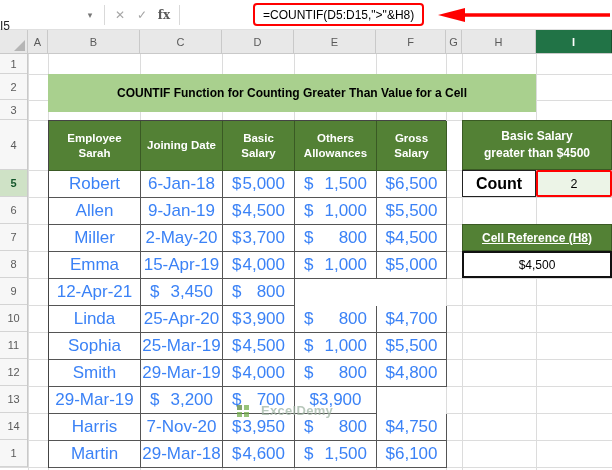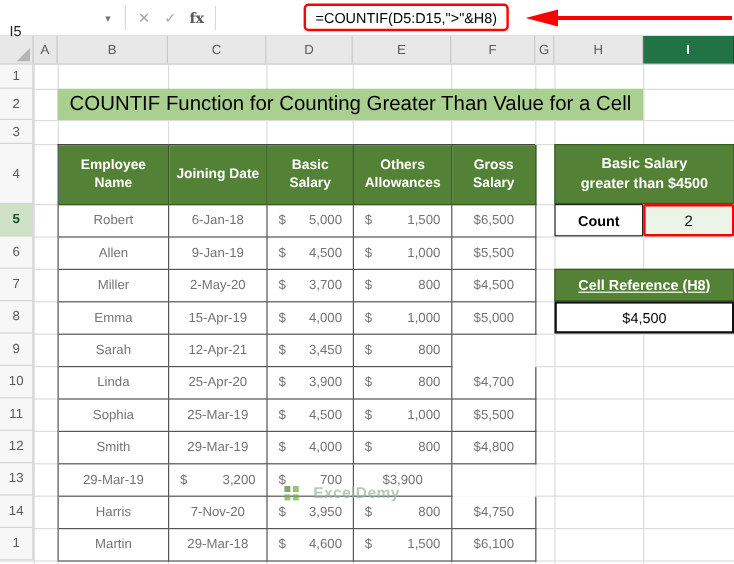--- a/index.html
+++ b/index.html
@@ -4,21 +4,21 @@
 <style>
   * { margin:0; padding:0; box-sizing:border-box; }
   html,body { width:612px; height:470px; overflow:hidden; background:#fff;
     font-family:"Liberation Sans", sans-serif; }
   .app { position:relative; width:612px; height:470px; background:#fff; }
 
   
   .formula-bar { position:relative; height:30px; display:flex; align-items:center;
     background:#fff; border-bottom:1px solid #e0e0e0; }
   .name-box { width:80px; height:24px; display:flex; align-items:center;
-    padding-left:8px; font-size:12px; color:#262626;margin-top:22px; }
+    padding-left:0; font-size:12px; color:#262626;margin-top:22px; }
   .name-drop { width:20px; height:24px; display:flex; align-items:center; justify-content:center;
     color:#777; font-size:9px; }
   .fbar-sep { width:1px; height:20px; background:#d9d9d9; margin:0 4px; }
   .fx-btn { width:22px; height:24px; display:flex; align-items:center; justify-content:center;
     font-size:12px; color:#a6a6a6; }
   .fx-btn.fx { color:#595959; font-family:"DejaVu Serif", serif; 
     font-weight:bold; font-size:12px; }
   .formula-box { position:absolute; left:253px; top:3px; height:23px;
     display:inline-flex; align-items:center; padding:0 8px;
     border:2px solid #ff0000; border-radius:4px; font-size:12px; color:#000;
@@ -62,46 +62,46 @@
   
   .row-gutter { position:absolute; left:0; top:0; width:28px; height:413px;
     background:#f7f7f7; border-right:1px solid #c9c9c9; display:flex; flex-direction:column;
     font-size:11px; color:#5a5a5a; }
   .row-h { display:flex; align-items:center; justify-content:center;
     border-bottom:1px solid #d4d4d4; }
   .h20{height:20px} .h26{height:26px} .h50{height:50px} .h27{height:27px}
   .row-h.selected { background:#cfe2c6; color:#14562b; font-weight:bold; }
 
   
-  .title-banner { position:absolute; left:48px; top:20px; width:488px; height:26px;
+  .title-banner { position:absolute; left:48px; top:20px; width:488px; height:38px;
     background:#a9d08e; display:flex; align-items:center; justify-content:center;
-    font-size:17px; font-weight:normal; color:#000; }
+    font-size:12px; font-weight:bold; color:#000; }
 
   
   .emp-table { position:absolute; left:48px; top:66px; width:398px;
     border-left:1px solid #444; border-top:1px solid #444; }
   .t-head, .t-row { display:grid; grid-template-columns:92px 82px 72px 82px 70px; }
   .t-head { height:50px; }
   .th { background:#538135; color:#fff; font-weight:bold; font-size:11.5px;
     display:flex; align-items:center; justify-content:center; text-align:center;
     line-height:1.3; padding:2px; border-right:1px solid #3a5a24; border-bottom:1px solid #3a5a24; }
   .t-row { height:27px; background:#fff; }
-  .td { display:flex; align-items:center; font-size:11px; color:#737373;
+  .td { display:flex; align-items:center; font-size:17px; color:#3b82f6;
     border-right:1px solid #555; border-bottom:1px solid #555; }
   .td.center { justify-content:center; }
   .td.acc { justify-content:space-between; padding:0 9px; }
 
   
   .summary-header { position:absolute; left:462px; top:66px; width:150px; height:50px;
     background:#538135; color:#fff; font-weight:bold; font-size:12px;
     display:flex; flex-direction:column; align-items:center; justify-content:center;
     line-height:1.4; text-align:center; border:1px solid #3a5a24; }
   .count-row { position:absolute; left:462px; top:116px; width:150px; height:27px; display:flex; }
   .count-label { width:74px; height:27px; background:#fff; border:1px solid #222;
-    display:flex; align-items:center; justify-content:center; font-weight:bold; font-size:12px; }
+    display:flex; align-items:center; justify-content:center; font-weight:bold; font-size:16px; }
   .count-value { width:76px; height:27px; background:#ecf4e7; border:2.5px solid #ff0000;
     border-radius:2px; display:flex; align-items:center; justify-content:center;
     font-size:12.5px; color:#000; }
 
   .ref-header { position:absolute; left:462px; top:170px; width:150px; height:27px;
     background:#538135; color:#fff; font-weight:bold; font-size:12px;
     display:flex; align-items:center; justify-content:center; border:1px solid #3a5a24;text-decoration:underline; }
   .ref-value { position:absolute; left:462px; top:197px; width:150px; height:27px;
     background:#fff; border:2px solid #111; display:flex; align-items:center;
     justify-content:center; font-size:12px; color:#000; }
@@ -165,21 +165,21 @@
       <div class="row-h h27">12</div>
       <div class="row-h h27">13</div>
       <div class="row-h h27">14</div>
       <div class="row-h h27">1</div>
     </div>
 
     <div class="title-banner">COUNTIF Function for Counting Greater Than Value for a Cell</div>
 
     <div class="emp-table">
       <div class="t-head">
-        <div class="th">Employee Name</div>
+        <div class="th">Employee Sarah</div>
         <div class="th">Joining Date</div>
         <div class="th">Basic Salary</div>
         <div class="th">Others Allowances</div>
         <div class="th">Gross Salary</div>
       </div>
 
       <div class="t-row">
         <div class="td center">Robert</div>
         <div class="td center">6-Jan-18</div>
         <div class="td acc">
@@ -229,21 +229,20 @@
             <span>4,000</span>
           </div>
         <div class="td acc">
             <span>$</span>
             <span>1,000</span>
           </div>
         <div class="td center">$5,000</div>
       </div>
 
       <div class="t-row">
-        <div class="td center">Sarah</div>
         <div class="td center">12-Apr-21</div>
         <div class="td acc">
             <span>$</span>
             <span>3,450</span>
           </div>
         <div class="td acc">
             <span>$</span>
             <span>800</span>
           </div>
       </div>

